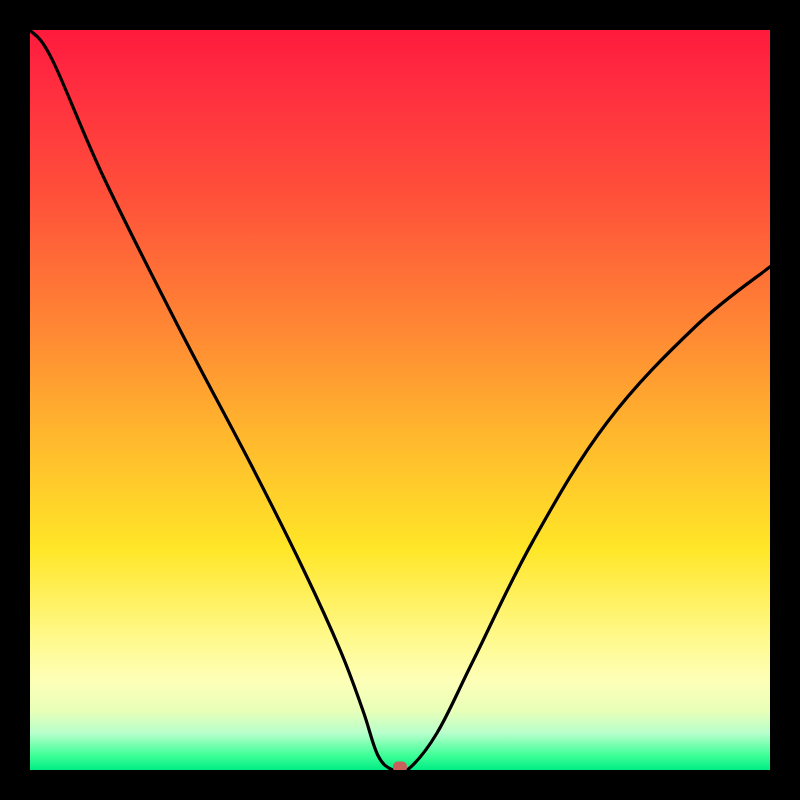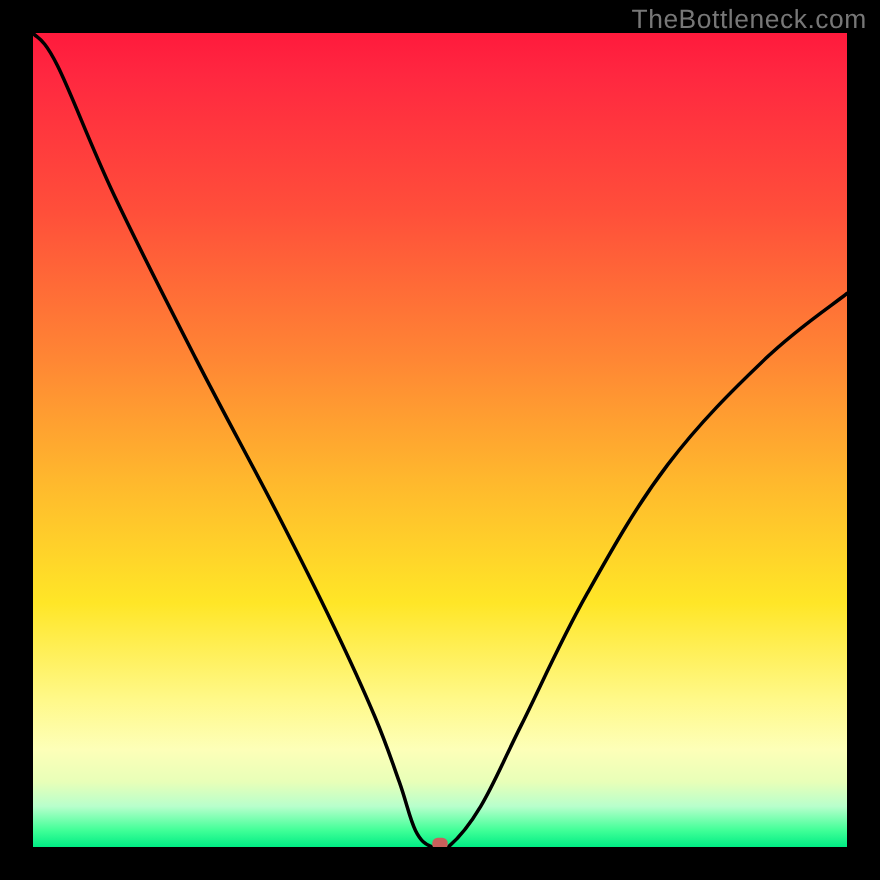--- a/index.html
+++ b/index.html
@@ -72,21 +72,20 @@
     background: #c9605c;
     border-radius: 5px;
     transform: translate(-50%, -50%);
     z-index: 3;
   }
 </style>
 </head>
 <body>
 
 <div class="outer">
-  <div class="watermark">TheBottleneck.com</div>
 
   <div class="plot-area">
     <div class="gradient"></div>
 
     <svg class="curve" viewBox="0 0 740 740" preserveAspectRatio="none">
       <path id="curve-path" fill="none" stroke="#000" stroke-width="3.2" stroke-linejoin="round" stroke-linecap="round" d="M 0,0 C 3.9959999999999996,5.328000000000004 8.879999999999999,2.960000000000022 22.2,29.600000000000023 C 35.519999999999996,56.24000000000002 51.356,100.048 74,148 C 96.644,195.952 121.36,244.052 148,296 C 174.64,347.948 199.356,392.644 222,436.6 C 244.644,480.55600000000004 257.81600000000003,506.90000000000003 273.8,540.2 C 289.784,573.5 300.144,596.292 310.8,621.6 C 321.456,646.908 326.34000000000003,662.1519999999999 333,680.8 C 339.65999999999997,699.448 342.472,714.544 347.79999999999995,725.2 C 353.12799999999993,735.8560000000001 357.27199999999993,737.336 362.59999999999997,740 C 367.928,742.664 369.408,746.66 377.40000000000003,740 C 385.39200000000005,733.34 395.01200000000006,722.98 407.00000000000006,703 C 418.98800000000006,683.02 426.684,663.632 444,629 C 461.316,594.368 479.22400000000005,553.224 503.20000000000005,510.6 C 527.176,467.97600000000006 547.8960000000001,430.82800000000003 577.2,392.20000000000005 C 606.504,353.57200000000006 636.696,323.97200000000004 666,296 C 695.304,268.02799999999996 726.68,247.45599999999996 740,236.79999999999995"></path>
     </svg>
 
     <div class="marker" id="min-marker" style="left: 370px; top: 737px; background: rgb(201, 96, 92);"></div>
   </div>

